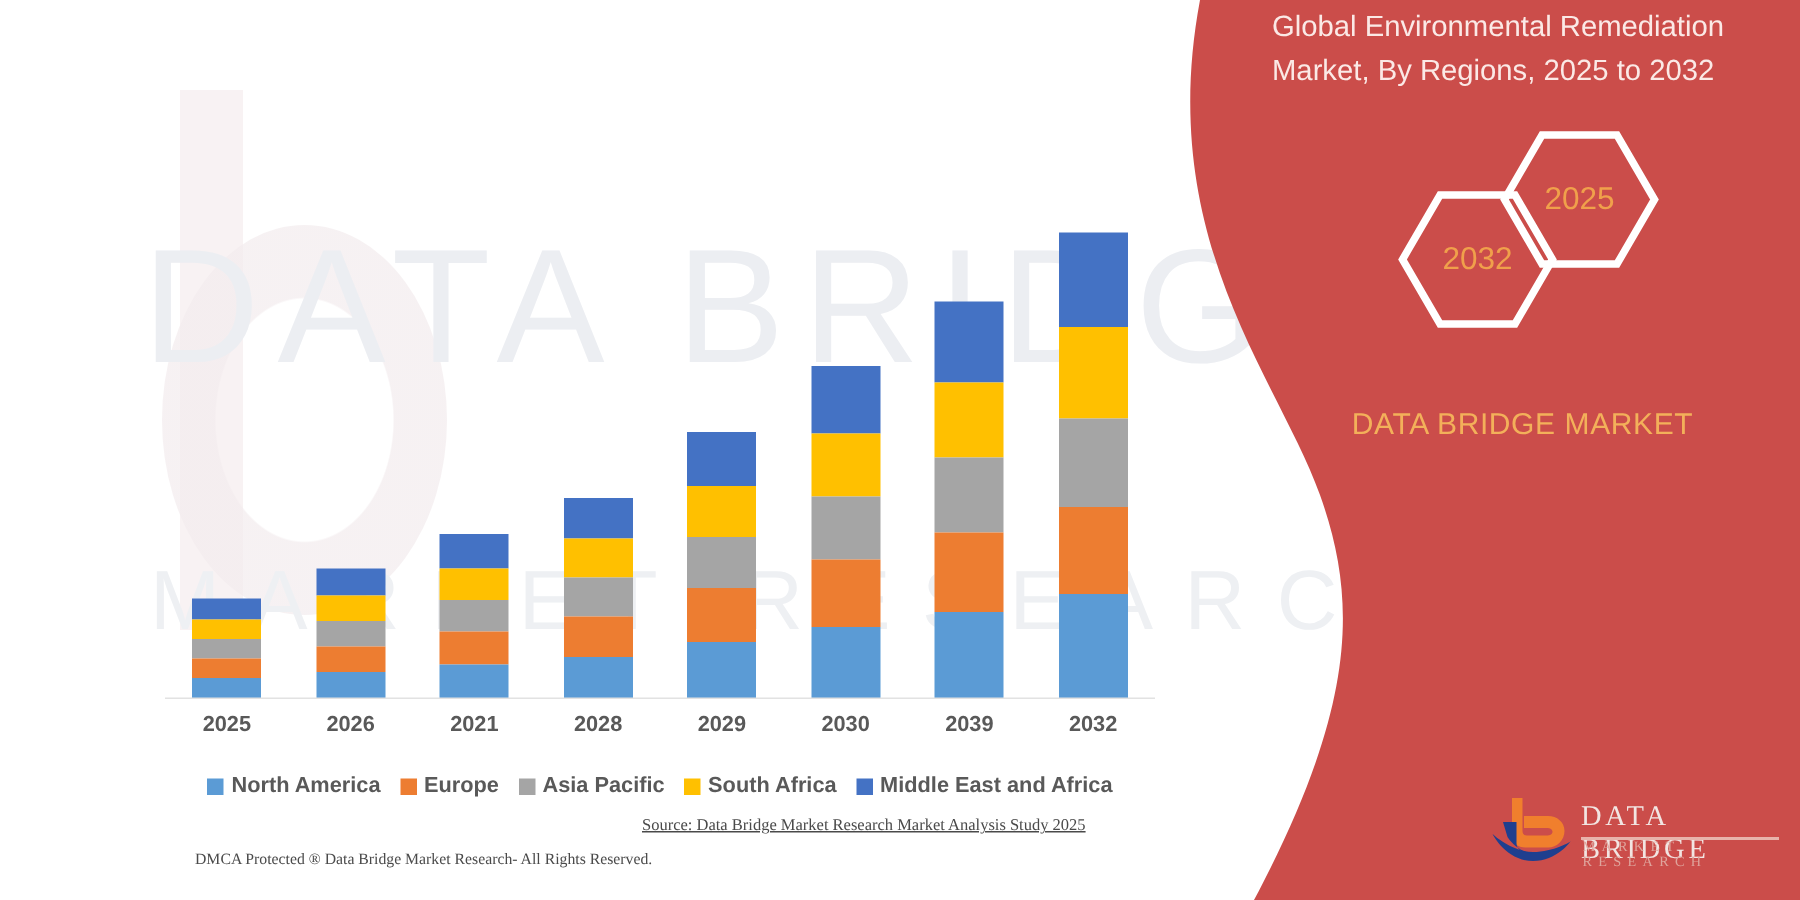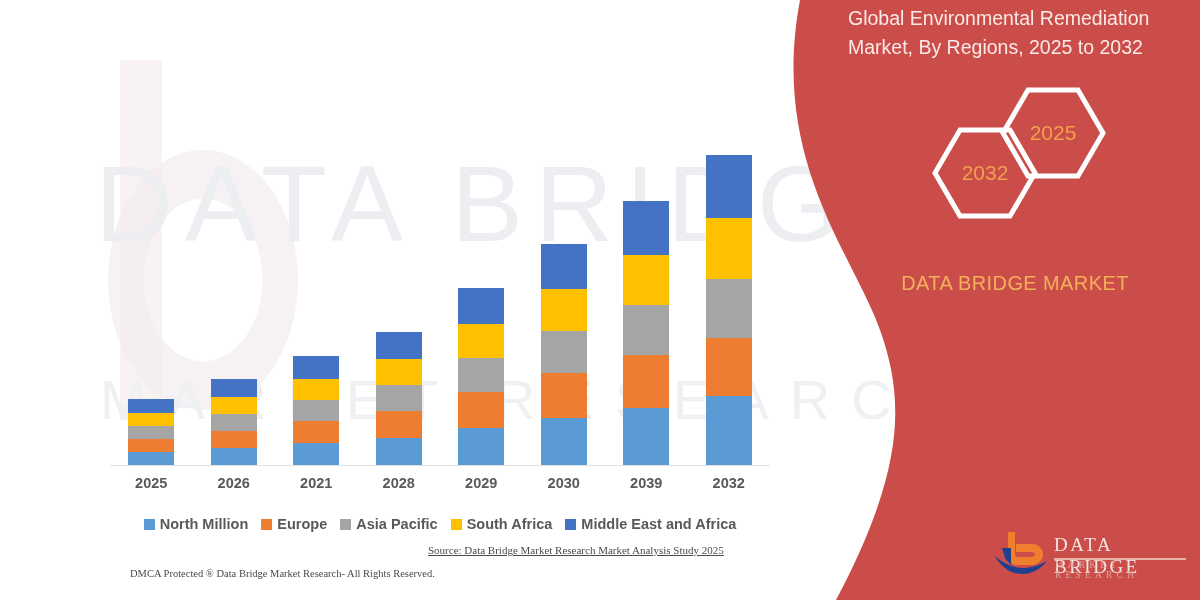--- a/index.html
+++ b/index.html
@@ -206,21 +206,21 @@
         <div class="xlab" style="left: 248.75px;">2028</div>
         <div class="xlab" style="left: 331.25px;">2029</div>
         <div class="xlab" style="left: 413.75px;">2030</div>
         <div class="xlab" style="left: 496.25px;">2039</div>
         <div class="xlab" style="left: 578.75px;">2032</div>
       </div>
 
     <div class="legend" id="legend">
         <div class="legend-item">
           <span class="legend-swatch" style="background: rgb(91, 155, 213);"></span>
-          <span class="legend-label">North Million</span>
+          <span class="legend-label">North America</span>
         </div>
         <div class="legend-item">
           <span class="legend-swatch" style="background: rgb(237, 125, 49);"></span>
           <span class="legend-label">Europe</span>
         </div>
         <div class="legend-item">
           <span class="legend-swatch" style="background: rgb(165, 165, 165);"></span>
           <span class="legend-label">Asia Pacific</span>
         </div>
         <div class="legend-item">

